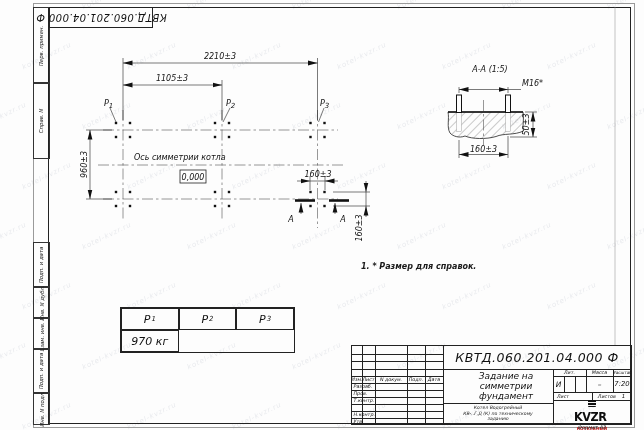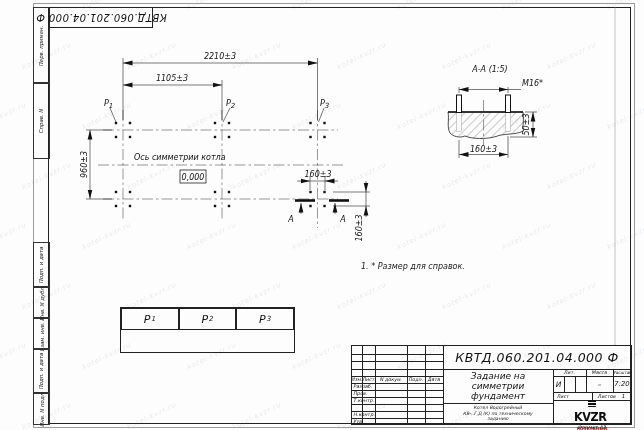--- a/index.html
+++ b/index.html
@@ -24,34 +24,34 @@
   svg text{font:italic 8px "DejaVu Sans",sans-serif;fill:#111;}
   .dim{stroke:#222;stroke-width:.6;fill:none;}
   .cl{stroke:#444;stroke-width:.55;stroke-dasharray:11 3 2.5 3;fill:none;}
   
   .loads{left:120px;top:307px;width:173px;height:44px;border:1.4px solid #222;
        display:grid;grid-template-columns:1fr 1fr 1fr;grid-template-rows:1fr 1fr;background:transparent;}
   .loads .cell{border:0.8px solid #222;display:flex;align-items:center;justify-content:center;
        font-style:italic;font-size:11px;}
   .loads sub{font-size:7px;margin-left:1px;}
   
-  .notes{left:345px;top:262px;width:276px;font-style:italic;font-size:8px;line-height:10.8px;color:#1a1a1a;}
+  .notes{left:345px;top:262px;width:276px;font-style:italic;font-size:8px;line-height:10.8px;color:#1a1a1a;font-weight:bold;}
   .notes p{margin:0;text-indent:16px;}
   
   .tb{left:351px;top:345px;width:279px;height:78px;border:1.3px solid #222;}
   .tb .vl,.tb .hl{position:absolute;background:#222;}
   .tb .vl{width:0.8px;}
   .tb .hl{height:0.8px;}
   .tb .lbl{position:absolute;font-size:4.8px;font-style:italic;display:flex;align-items:center;justify-content:center;overflow:hidden;white-space:nowrap;}
   .tb .lbl.left{justify-content:flex-start;padding-left:1.5px;}
   .tb .val{position:absolute;display:flex;align-items:center;justify-content:center;font-style:italic;}
   .docnum{position:absolute;left:91px;top:0;width:188px;height:23px;display:flex;align-items:center;justify-content:center;
        font-style:italic;font-size:12.5px;letter-spacing:.5px;white-space:nowrap;}
   .tb-name{position:absolute;left:91px;top:23px;width:110px;height:34px;display:flex;flex-direction:column;
-       align-items:center;justify-content:center;font-style:italic;font-size:9px;line-height:10px;}
+       align-items:center;justify-content:center;font-style:italic;font-size:9px;line-height:10px;padding-left:8px;}
   .tb-sub{position:absolute;left:91px;top:57px;width:110px;height:21px;display:flex;flex-direction:column;
        align-items:center;justify-content:center;font-style:italic;font-size:4.6px;line-height:5.6px;color:#222;}
   .logo-cell{position:absolute;left:201px;top:54px;width:78px;height:36px;display:flex;align-items:center;justify-content:center;gap:2px;flex-direction:column;}
   .logo-mark{width:8px;height:13px;background:#111;border-radius:1px;
        background-image:repeating-linear-gradient(180deg,#111 0 2.2px,#f4f4f4 2.2px 3px);}
   .logo-text{font-weight:800;font-size:12.5px;letter-spacing:-.5px;color:#0d0d0d;transform:scaleX(.9);transform-origin:left;}
   .company-lines{font-size:4.2px;font-weight:700;line-height:5px;text-align:left;}
   .format-label{left:552px;top:423px;width:80px;height:7px;font-size:5px;font-style:italic;
        display:flex;align-items:center;justify-content:center;color:#222;}
 </style>
@@ -281,20 +281,21 @@
       <sub>1</sub>
     </div>
   <div class="cell">
       <span>P</span>
       <sub>2</sub>
     </div>
   <div class="cell">
       <span>P</span>
       <sub>3</sub>
     </div>
+  <div class="cell">970 кг</div>
 </div>
 
 <div class="abs notes">
   <p>1. * Размер для справок.</p>
 </div>
 
 <div class="abs tb">
 
   <div class="vl" style="left:10px;top:0;height:78px;"></div>
   <div class="vl" style="left:23px;top:0;height:78px;"></div>

